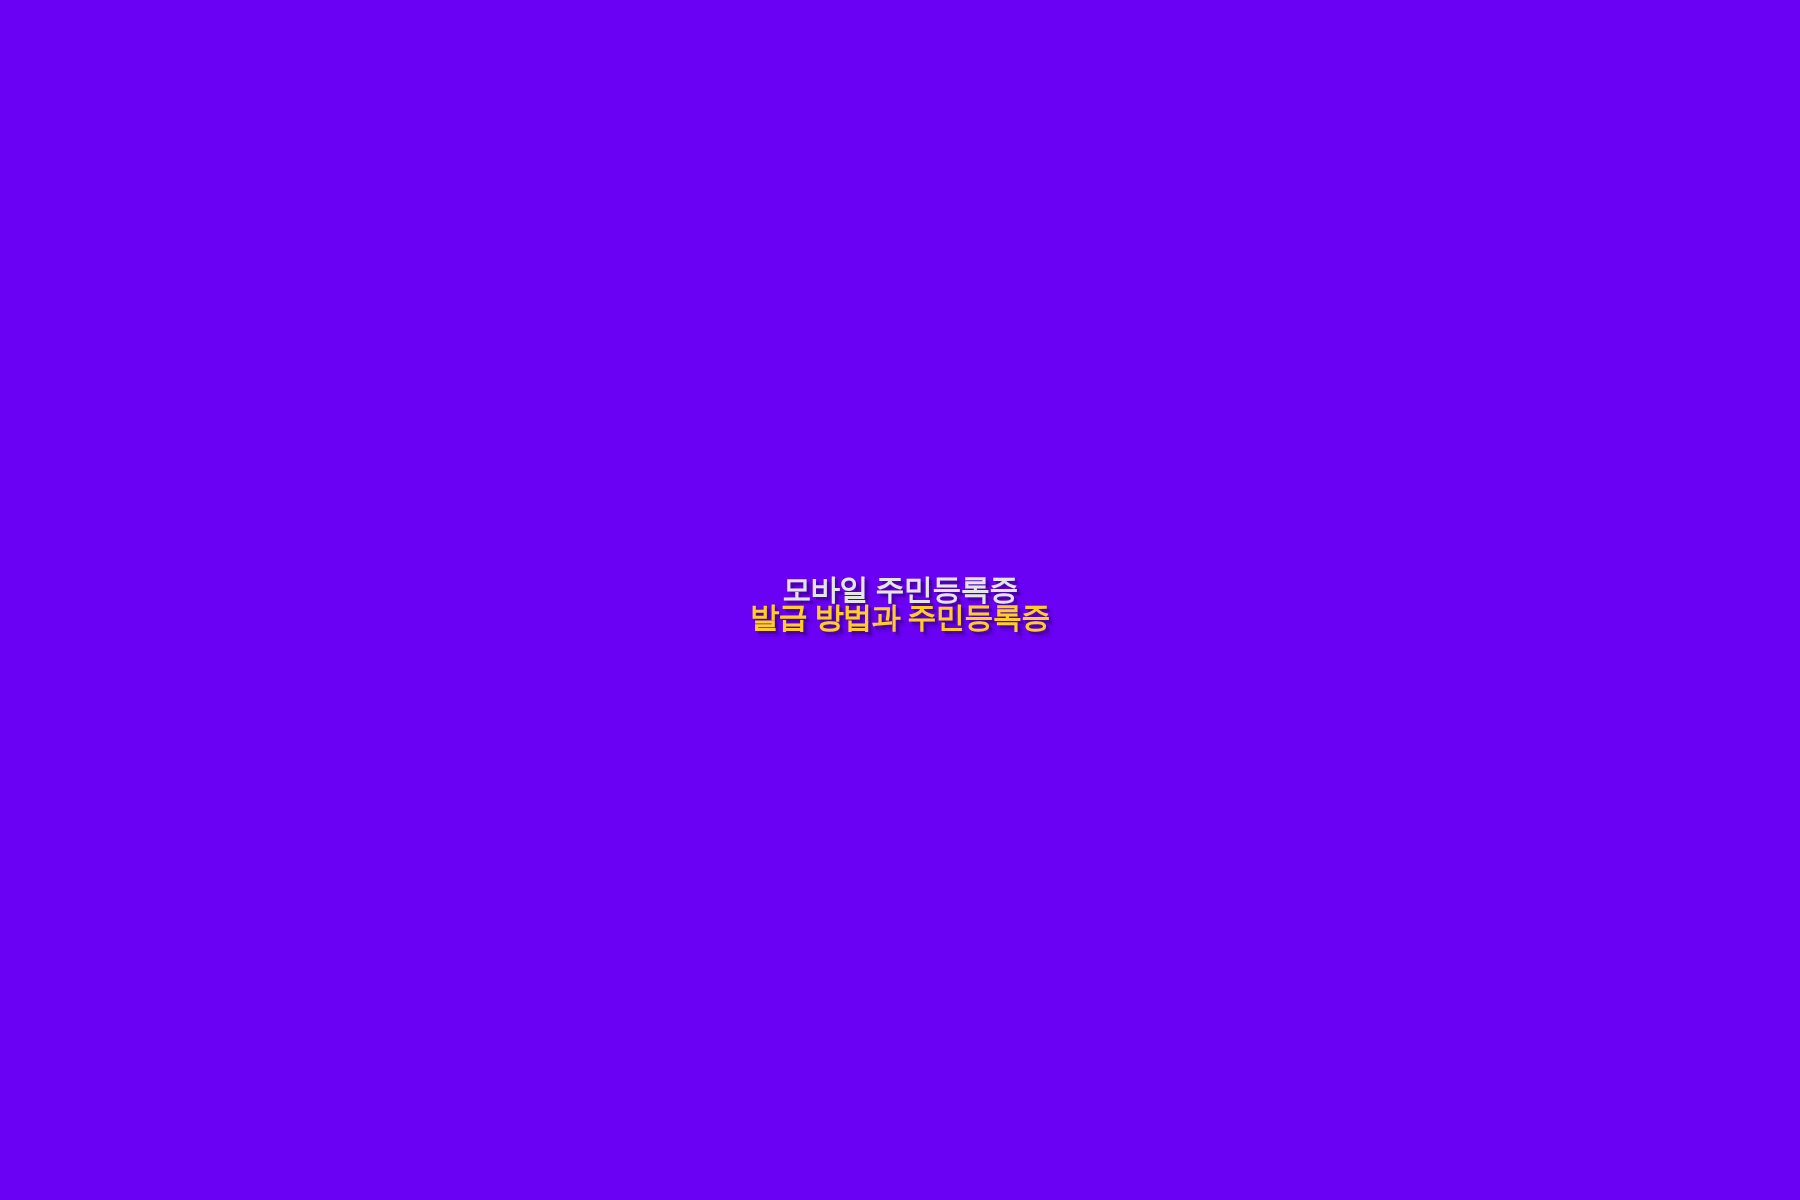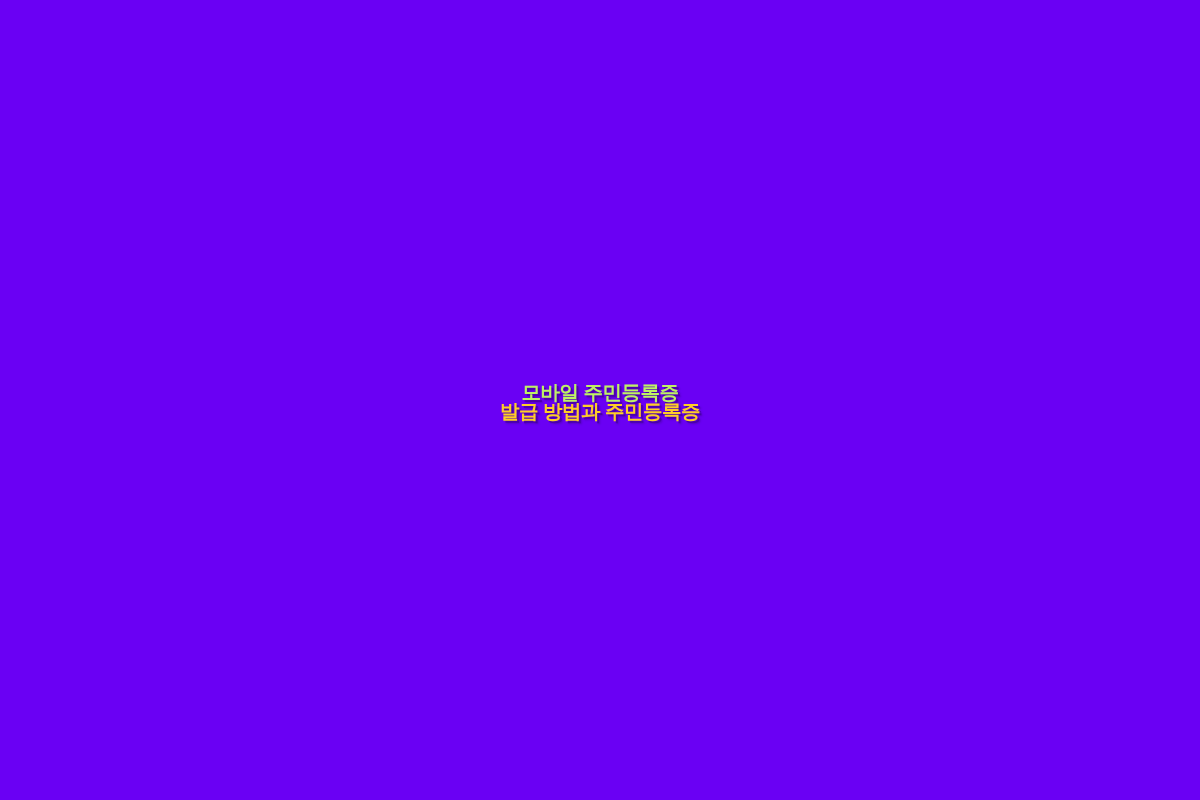--- a/index.html
+++ b/index.html
@@ -56,19 +56,19 @@
     letter-spacing: -0.5px;
   }
 </style>
 </head>
 <body>
 
 <div id="thumbnail-card" style="background: rgb(106, 0, 244);">
 
   <div id="headline-block">
 
-    <span class="headline-line" id="headline-line-1" style="color: #bef264; font-size: 19.5px;">모바일 주민등록증</span>
+    <span class="headline-line" id="headline-line-1" style="color: #e5e5e5; font-size: 19.5px;">모바일 주민등록증</span>
 
     <span class="headline-line" id="headline-line-2" style="color: rgb(255, 206, 38); font-size: 19.5px;">발급 방법과 주민등록증</span>
 
   </div>
 
 </div>
 
 </body></html>

